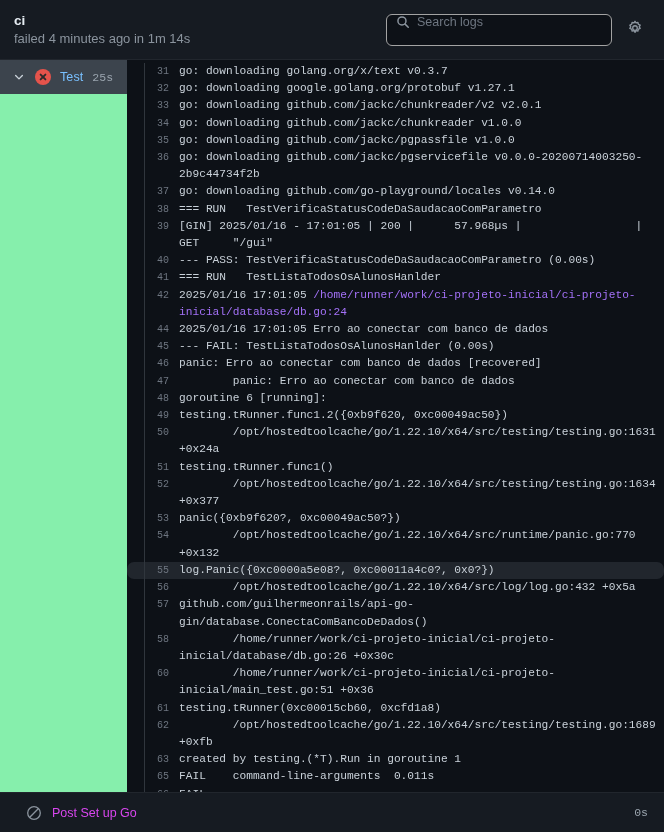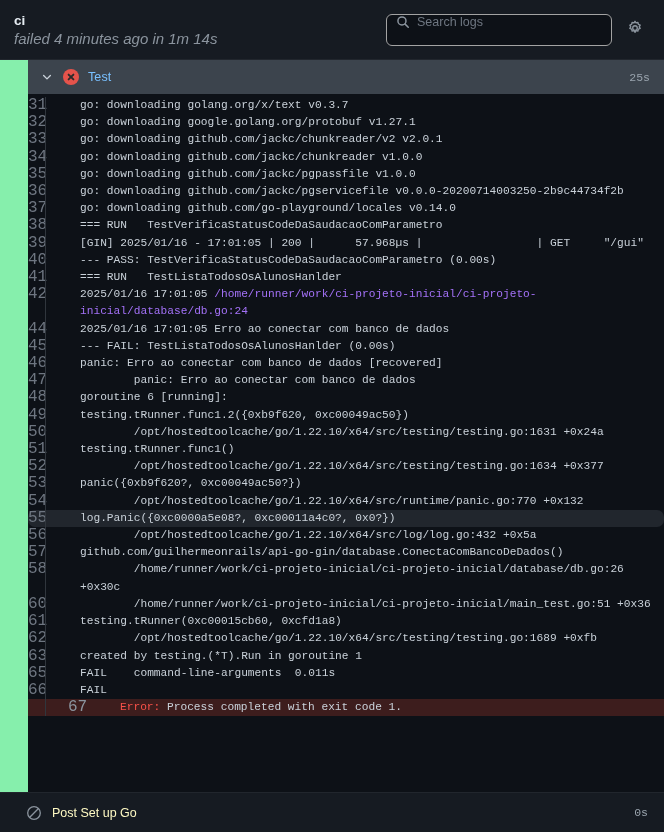--- a/index.html
+++ b/index.html
@@ -36,25 +36,24 @@
 
   .job-title {
     font-size: 13.5px;
     font-weight: bold;
     color: #e6edf3;
     line-height: 16px;
     letter-spacing: .1px;
   }
 
   .job-sub {
-    font-size: 15px;
+    font-size: 13px;
     color: #8b949e;
     line-height: 15px;
     margin-top: 2px;
-    font-style: italic;
   }
 
   .header-right {
     margin-left: auto;
     display: flex;
     align-items: center;
     gap: 10px;
   }
 
   .search-box {
@@ -85,24 +84,23 @@
   .gear-btn {
     width: 26px; height: 26px;
     display: flex; align-items: center; justify-content: center;
     background: transparent; border: none; cursor: pointer;
   }
 
   
   .steps-area {
     flex: 1 1 auto;
     display: flex;
-    flex-direction: column;
+    flex-direction: row;
     background: #86efac;
     overflow: hidden;
-    padding-left: 28px;
   }
 
   .step-header {
     height: 34px;
     flex: 0 0 34px;
     background: #3c444d;
     display: flex;
     align-items: center;
     padding: 0 14px 0 12px;
     gap: 9px;
@@ -167,24 +165,24 @@
     position: absolute;
     left: 17px;
     top: 0; bottom: 0;
     width: 1px;
     background: #30363d;
   }
 
   .ln {
     width: 52px;
     flex: 0 0 52px;
-    text-align: left;
+    text-align: right;
     padding-right: 10px;
     color: #6e7681;
-    font-size: 16px;
+    font-size: 10px;
     user-select: none;
   }
   .log-line.errorline .ln { color: #8b949e; margin-left: 40px; }
 
   .lc {
     flex: 1 1 auto;
     white-space: pre-wrap;
     word-break: break-word;
     padding-right: 8px;
   }
@@ -201,21 +199,21 @@
     display: flex;
     align-items: center;
     padding: 0 16px 0 26px;
     gap: 10px;
     border-top: 1px solid #21262d;
     cursor: pointer;
   }
 
   .skip-icon { width: 16px; height: 16px; display: block; flex: 0 0 16px; }
 
-  .footer-name { font-size: 12.5px; color: #fef9c3; }
+  .footer-name { font-size: 12.5px; color: #d946ef; }
 
   .footer-duration {
     margin-left: auto;
     font-size: 11.5px;
     color: #9aa4ae;
     font-family: "Liberation Mono", monospace;
   }
 </style>
 </head>
 <body>

